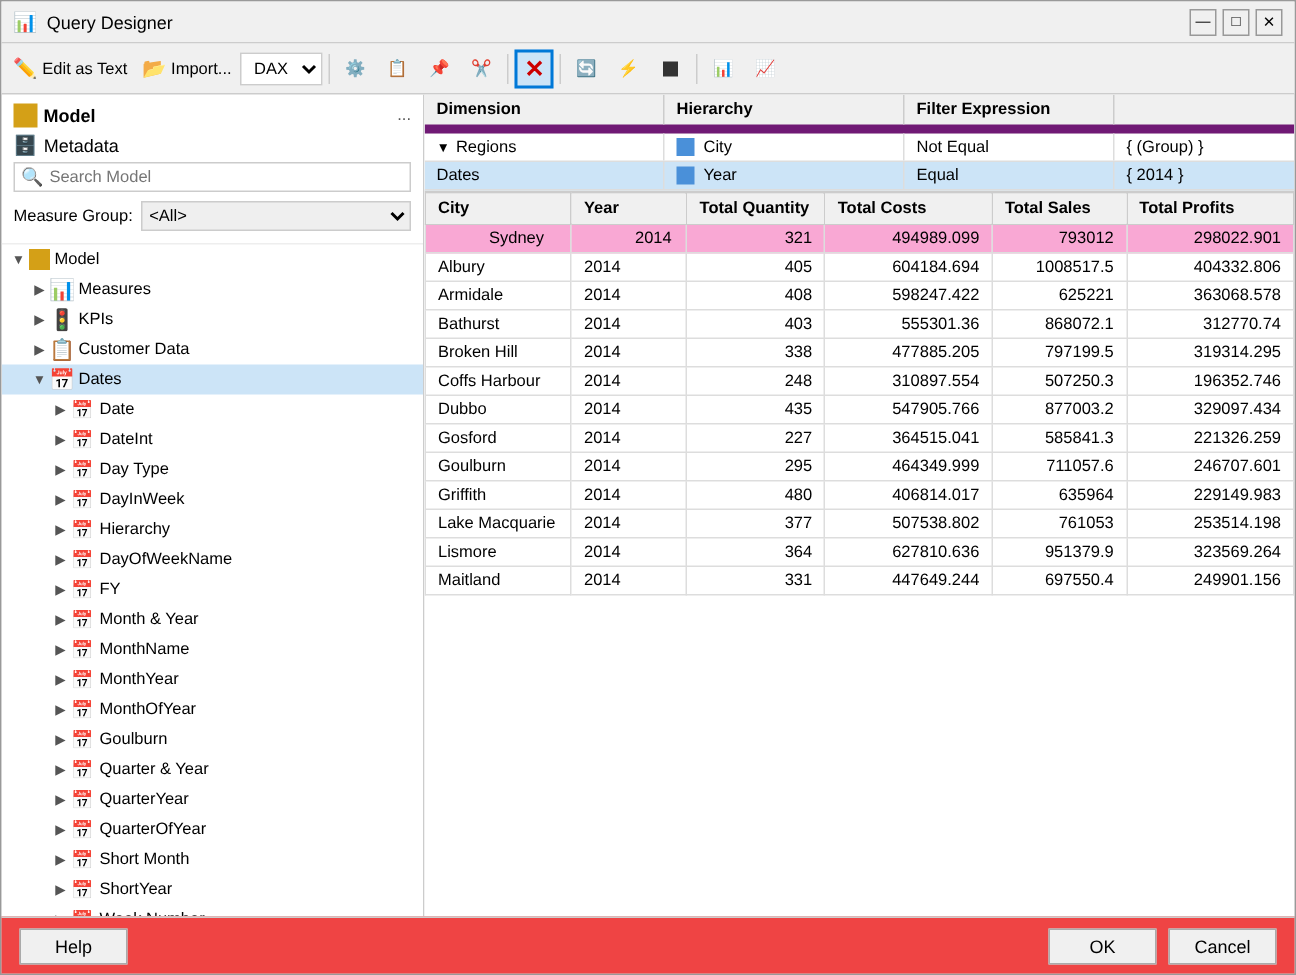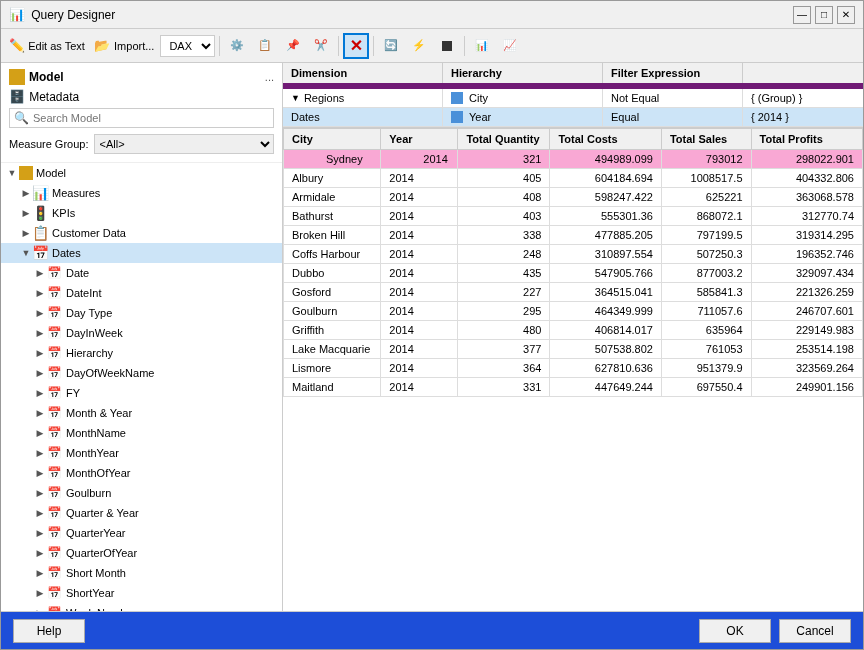--- a/index.html
+++ b/index.html
@@ -316,21 +316,21 @@
       background: #f9a8d4;
       padding-left: 42px;
     }
 
     .data-grid td.num {
       text-align: right;
     }
 
     .bottom-bar {
       height: 38px;
-      background: #1d4ed8;
+      background: #ef4444;
       border-top: 1px solid #ccc;
       display: flex;
       align-items: center;
       justify-content: space-between;
       padding: 0 12px;
     }
 
     .bottom-bar-right {
       display: flex;
       gap: 8px;

